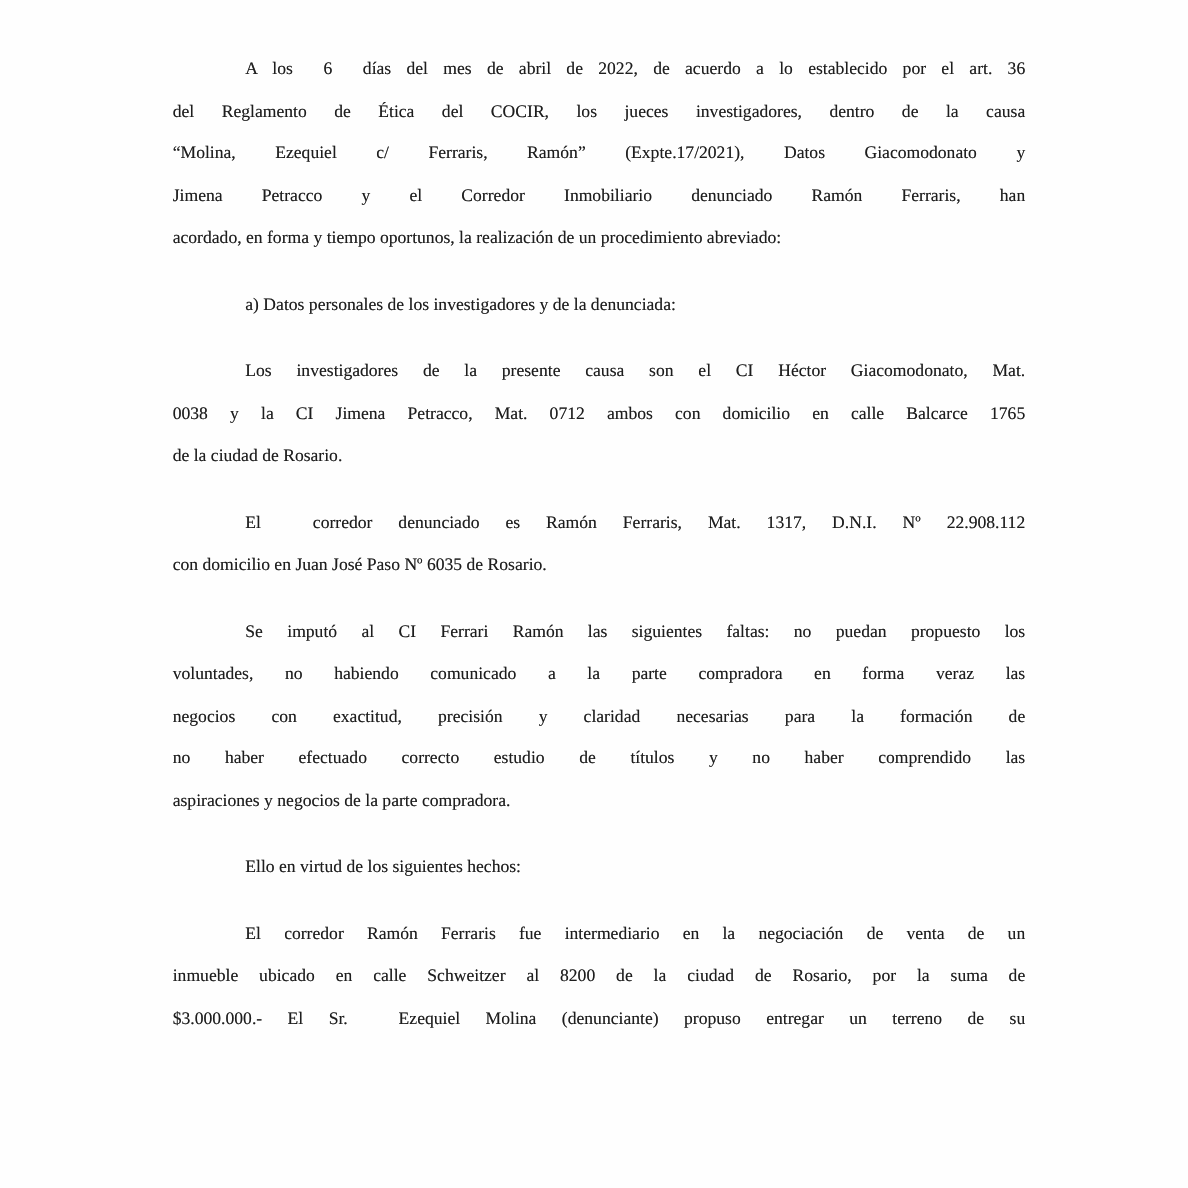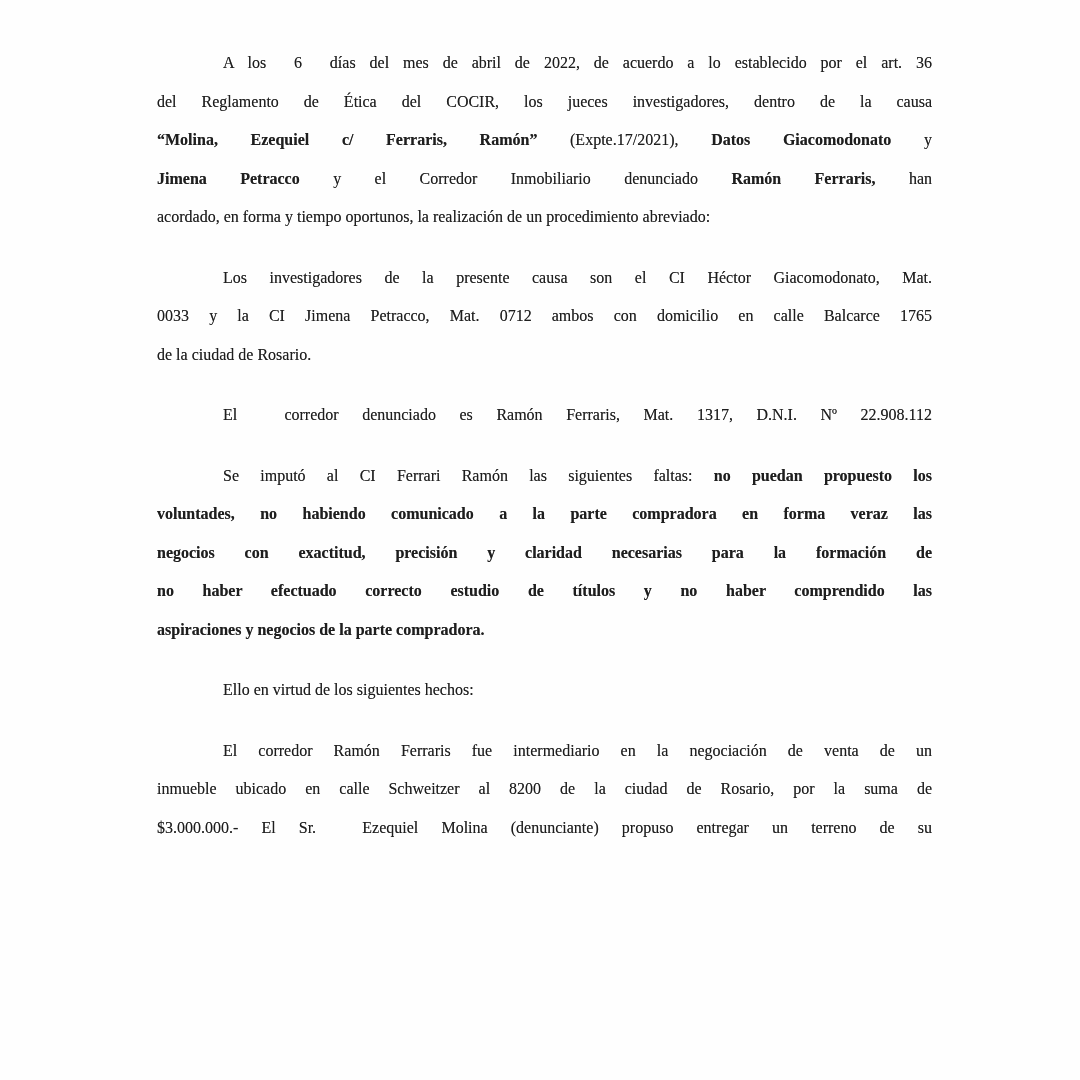--- a/index.html
+++ b/index.html
@@ -35,42 +35,46 @@
   }
   .line.j {
     text-align: justify;
     text-align-last: justify;
     -moz-text-align-last: justify;
   }
   .line.ind {
     text-indent: 66px;
   }
   .seg.b {
-    font-weight: bold;
+    font-weight: normal;
   }
 </style>
 </head>
 <body>
 
 <div class="page">
   <div>
       <div class="block">
         <div class="line j ind"><span class="seg">A los&nbsp; 6&nbsp; días del mes de abril de 2022, de acuerdo a lo establecido por el art. 36</span></div>
         <div class="line j"><span class="seg">del Reglamento de Ética del COCIR, los jueces investigadores, dentro de la causa</span></div>
         <div class="line j"><span class="seg b">“Molina, Ezequiel c/ Ferraris, Ramón”</span><span class="seg"> (Expte.17/2021), </span><span class="seg b">Datos Giacomodonato</span><span class="seg"> y</span></div>
         <div class="line j"><span class="seg b">Jimena Petracco</span><span class="seg"> y el Corredor Inmobiliario denunciado </span><span class="seg b">Ramón Ferraris,</span><span class="seg"> han</span></div>
         <div class="line"><span class="seg">acordado, en forma y tiempo oportunos, la realización de un procedimiento abreviado:</span></div>
       </div>
       <div class="block">
+        <div class="line ind"><span class="seg b">a) Datos personales de los investigadores y de la denunciada:</span></div>
+      </div>
+      <div class="block">
         <div class="line j ind"><span class="seg">Los investigadores de la presente causa son el CI Héctor Giacomodonato, Mat.</span></div>
-        <div class="line j"><span class="seg">0033 y la CI Jimena Petracco, Mat. 0712 ambos con domicilio en calle Balcarce 1765</span></div>
+        <div class="line j"><span class="seg">0038 y la CI Jimena Petracco, Mat. 0712 ambos con domicilio en calle Balcarce 1765</span></div>
         <div class="line"><span class="seg">de la ciudad de Rosario.</span></div>
       </div>
       <div class="block">
         <div class="line j ind"><span class="seg">El&nbsp; corredor denunciado es Ramón Ferraris, Mat. 1317, D.N.I. Nº 22.908.112</span></div>
+        <div class="line"><span class="seg">con domicilio en Juan José Paso Nº 6035 de Rosario.</span></div>
       </div>
       <div class="block">
         <div class="line j ind"><span class="seg">Se imputó al CI Ferrari Ramón las siguientes faltas: </span><span class="seg b">no puedan propuesto los</span></div>
         <div class="line j"><span class="seg b">voluntades, no habiendo comunicado a la parte compradora en forma veraz las</span></div>
         <div class="line j"><span class="seg b">negocios con exactitud, precisión y claridad necesarias para la formación de</span></div>
         <div class="line j"><span class="seg b">no haber efectuado correcto estudio de títulos y no haber comprendido las</span></div>
         <div class="line"><span class="seg b">aspiraciones y negocios de la parte compradora.</span></div>
       </div>
       <div class="block">
         <div class="line ind"><span class="seg">Ello en virtud de los siguientes hechos:</span></div>

